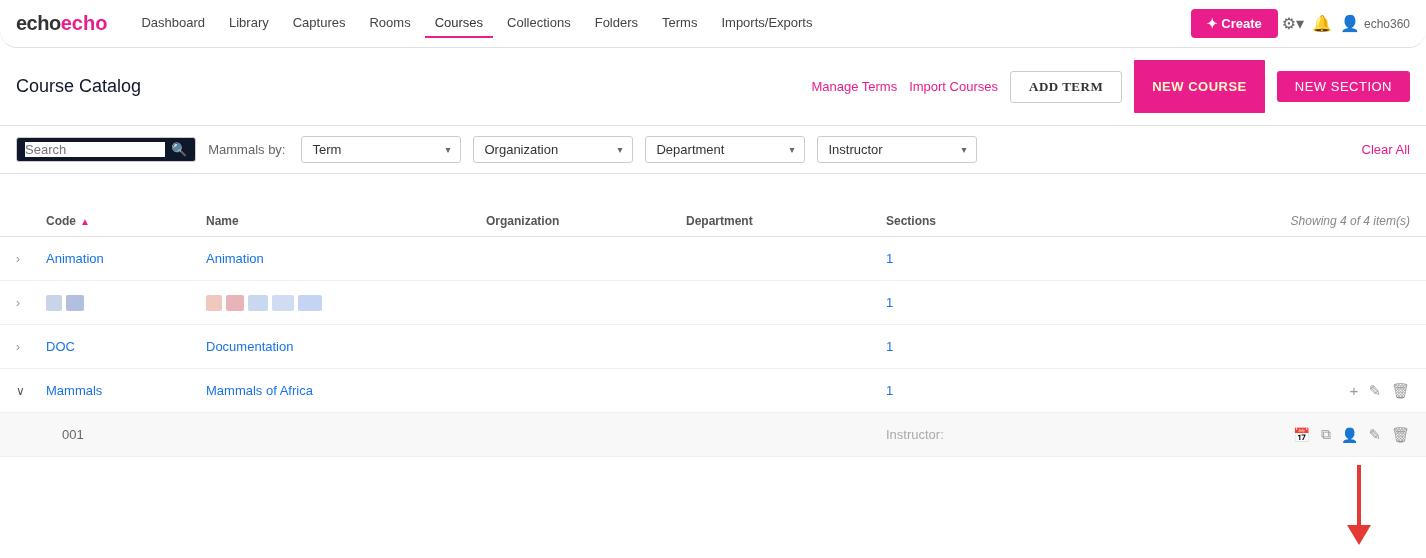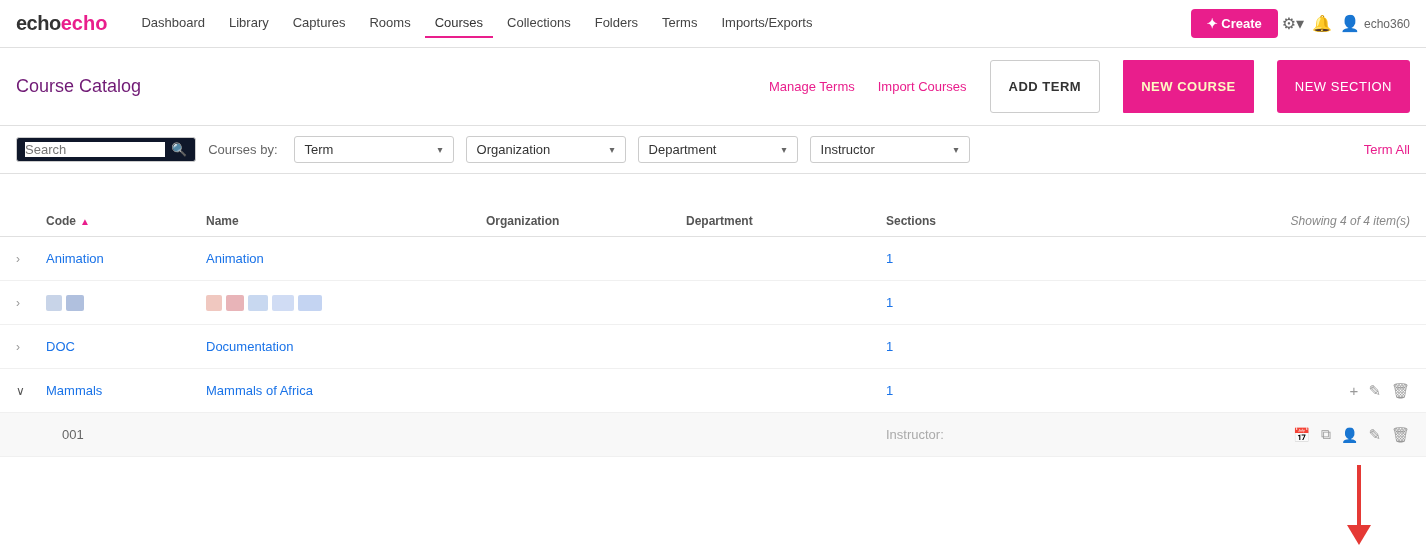--- a/index.html
+++ b/index.html
@@ -1,21 +1,21 @@
 <!DOCTYPE html>
 <html><head>
   <meta charset="utf-8">
   <style>
     * { box-sizing: border-box; margin: 0; padding: 0; }
     body { font-family: 'Segoe UI', Arial, sans-serif; font-size: 13px; color: #333; background: #fff; }
 
     
     .top-nav {
       display: flex; align-items: center; height: 48px;
-      border-bottom: 1px solid #e0e0e0; padding: 0 16px; gap: 0;
+      border-bottom: 1px solid #e0e0e0; padding: 0 16px; gap: 0; border-radius: 17px;
     }
     .logo { display: flex; align-items: center; margin-right: 24px; }
     .logo-echo { font-size: 20px; font-weight: 700; color: #333; letter-spacing: -0.5px; }
     .logo-video { font-size: 20px; font-weight: 700; color: #e91e8c; }
     .nav-links { display: flex; gap: 4px; align-items: center; flex: 1; }
     .nav-link {
       padding: 6px 10px; font-size: 13px; color: #444; cursor: pointer;
       text-decoration: none; border-bottom: 2px solid transparent;
     }
     .nav-link.active { color: #333; border-bottom: 2px solid #e91e8c; font-weight: 500; }
@@ -26,27 +26,27 @@
       display: flex; align-items: center; gap: 6px;
     }
     .nav-icon { font-size: 16px; color: #666; cursor: pointer; padding: 4px; }
     .nav-user-text { font-size: 12px; color: #666; }
 
     
     .page-header {
       display: flex; align-items: center; padding: 12px 16px;
       border-bottom: 1px solid #e0e0e0;
     }
-    .page-title { font-size: 18px; font-weight: 400; color: #701a75; flex: 1; }
-    .page-actions { display: flex; gap: 23px; }
+    .page-title { font-size: 18px; font-weight: 400; color: #0f172a; flex: 1; }
+    .page-actions { display: flex; align-items: center; gap: 12px; }
     .link-btn { color: #e91e8c; background: none; border: none; cursor: pointer; font-size: 13px; }
     .add-term-btn {
       border: 1px solid #ccc; background: #fff; color: #333; padding: 7px 18px;
       font-size: 13px; font-weight: 600; cursor: pointer; border-radius: 3px;
-      text-transform: uppercase; letter-spacing: 0.5px;
+      text-transform: uppercase; letter-spacing: 0.5px; font-family: Liberation Serif, serif;
     }
     .new-course-btn {
       background: #e91e8c; color: #fef9c3; border: none; padding: 19px 18px;
       font-size: 13px; font-weight: 600; cursor: pointer; border-radius: 1px;
       text-transform: uppercase; letter-spacing: 0.5px;
     }
     .new-section-btn {
       background: #e91e8c; color: #fff; border: none; padding: 8px 18px;
       font-size: 13px; font-weight: 400; cursor: pointer; border-radius: 3px;
       text-transform: uppercase; letter-spacing: 0.5px;
@@ -170,38 +170,38 @@
     <button class="new-course-btn">NEW COURSE</button>
     <button class="new-section-btn">NEW SECTION</button>
   </div>
 </div>
 
 <div class="filter-bar">
   <div class="search-box">
     <input class="search-input" type="text" placeholder="Search" style="">
     <span style="color:#999; font-size:13px;">🔍</span>
   </div>
-  <span class="filter-label">Courses by:</span>
+  <span class="filter-label">Mammals by:</span>
   <div class="filter-select">
     <span class="filter-select-text">Term</span>
     <span class="chevron">▾</span>
   </div>
   <div class="filter-select">
     <span class="filter-select-text">Organization</span>
     <span class="chevron">▾</span>
   </div>
   <div class="filter-select">
     <span class="filter-select-text">Department</span>
     <span class="chevron">▾</span>
   </div>
   <div class="filter-select">
     <span class="filter-select-text">Instructor</span>
     <span class="chevron">▾</span>
   </div>
-  <button class="clear-all-btn">Term All</button>
+  <button class="clear-all-btn">Clear All</button>
 </div>
 
 <div class="table-header">
   <div></div>
   <div class="col-header">
     <span>Code</span>
     <span class="sort-arrow">▲</span>
   </div>
   <div class="col-header">
     <span>Name</span>

